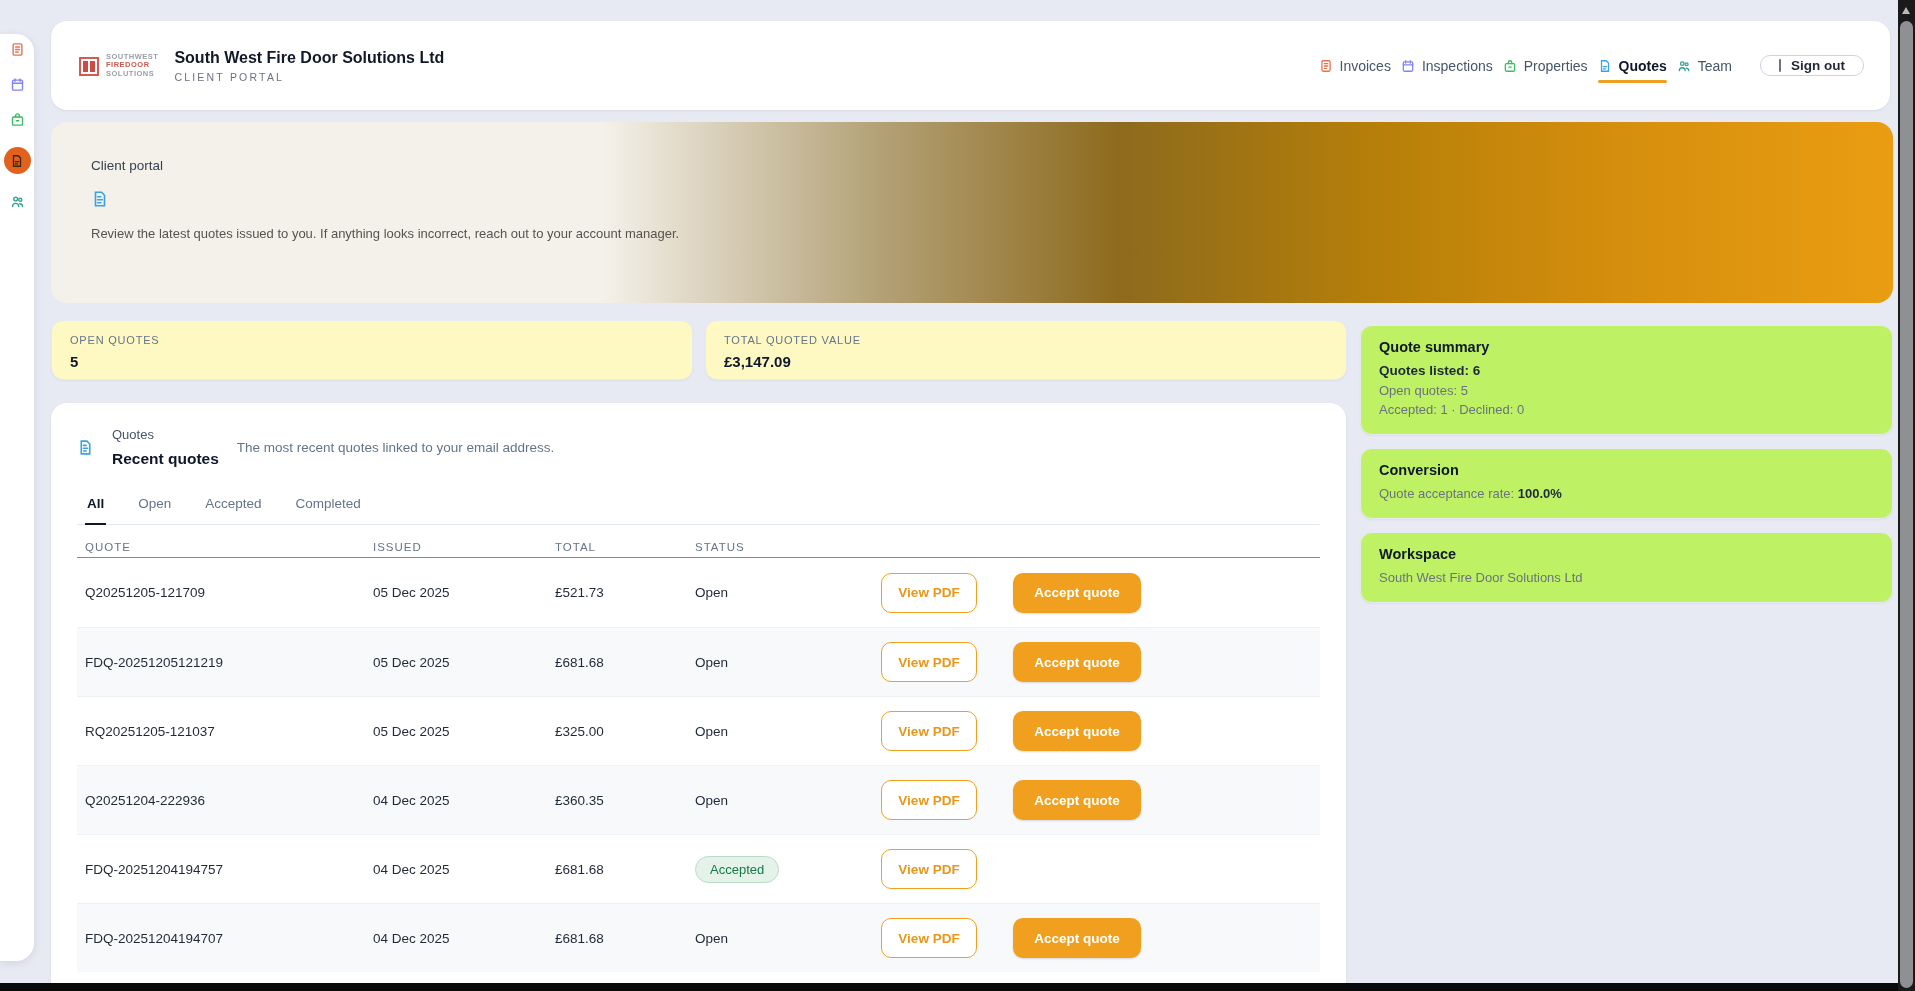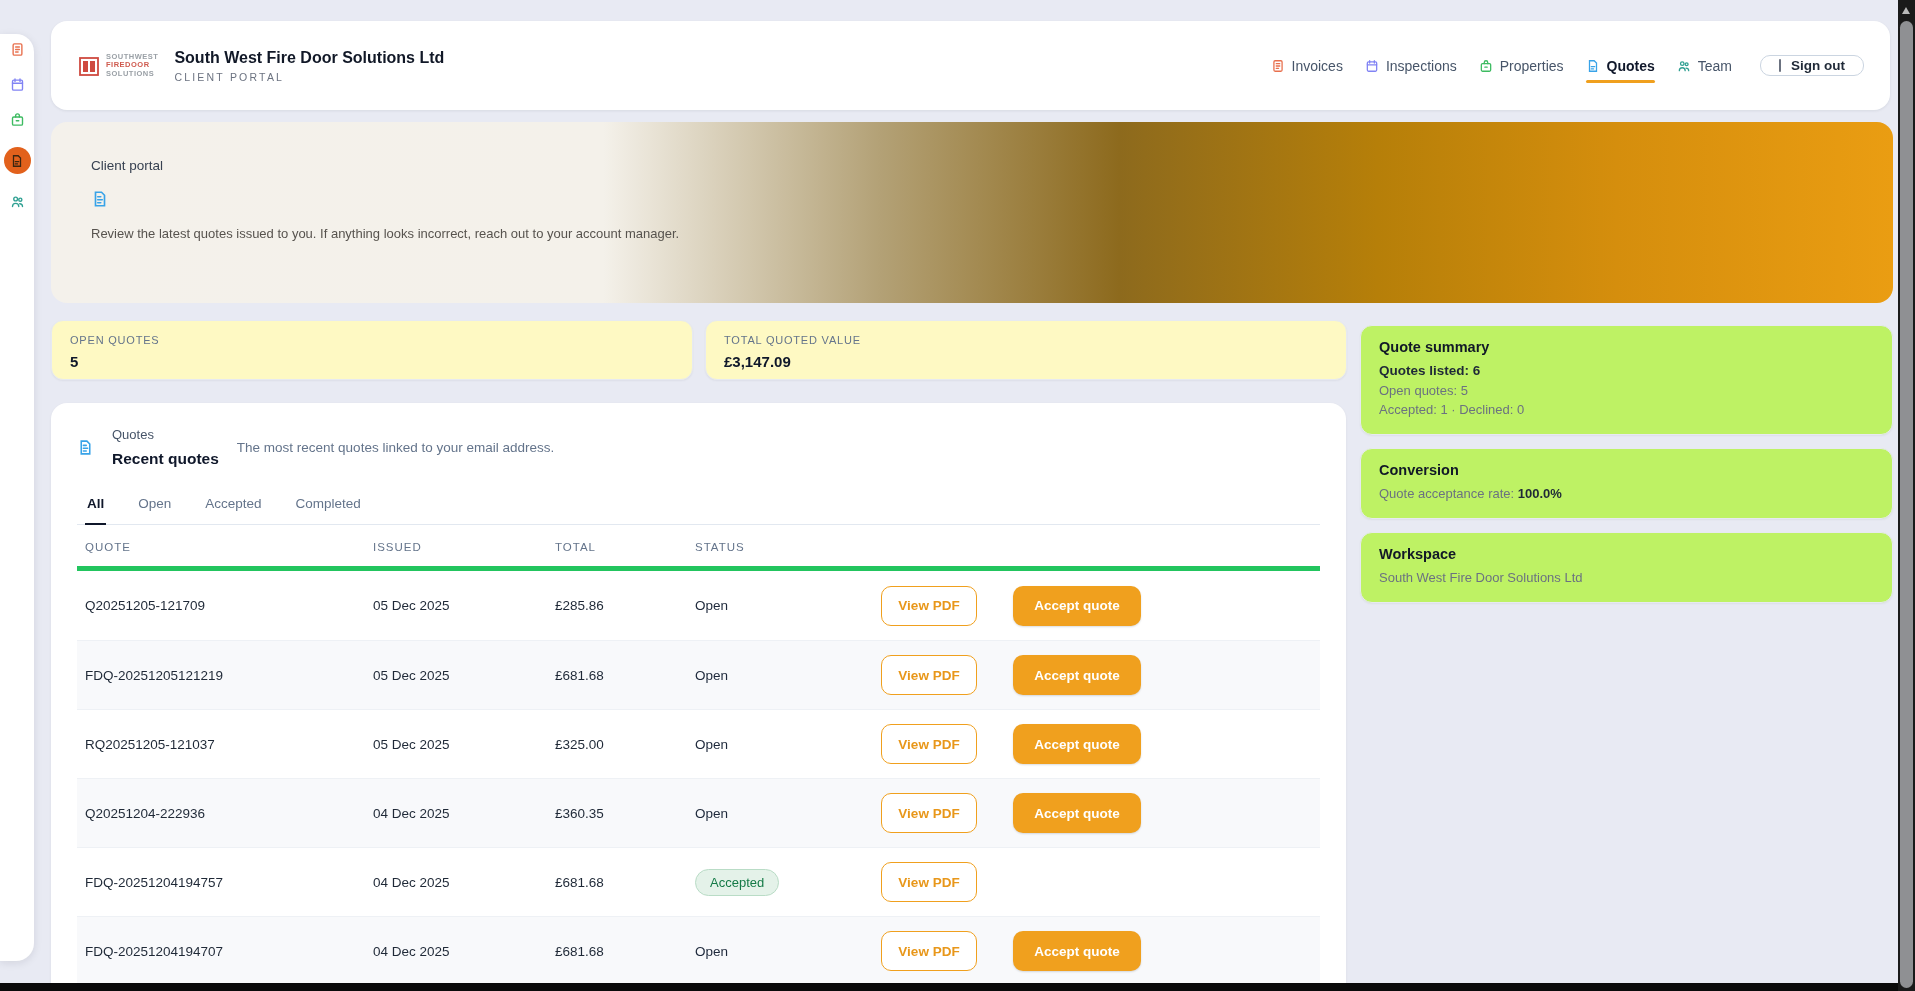--- a/index.html
+++ b/index.html
@@ -34,21 +34,21 @@
     box-shadow:0 1px 3px rgba(16,24,40,.08);
     display:flex; align-items:center; padding:0 26px;
   }
   .logo-wrap { display:flex; align-items:center; gap:5px; margin-right:16px; }
   .logo-door { width:24px; height:24px; }
   .logo-text { font-size:7.5px; letter-spacing:.5px; line-height:8.5px; font-weight:700; color:#9aa0a6; }
   .logo-text .red { color:#cf5a4e; }
   .company-block { display:flex; flex-direction:column; gap:4px; }
   .company-name { font-size:16px; font-weight:700; color:#111827; }
   .portal-label { font-size:10.5px; letter-spacing:2.2px; color:#6b7280; }
-  .top-nav { margin-left:auto; display:flex; align-items:flex-start; gap:22px; }
+  .top-nav { margin-left:auto; display:flex; align-items:flex-start; gap:10px; }
   .nav-item { display:flex; align-items:center; gap:7px; font-size:14px; color:#475569; cursor:pointer; }
   .nav-item svg { width:14px; height:14px; }
   .nav-item.active { font-weight:700; color:#0f172a; position:relative; }
   .nav-item.active::after {
     content:""; position:absolute; left:0; right:0; bottom:-9px; height:2.5px;
     background:#f0a01e; border-radius:2px;
   }
   .signout-btn {
     margin-left:28px; display:flex; align-items:center; gap:10px;
     border:1px solid #cbd5e1; border-radius:10px; background:#fff;
@@ -105,21 +105,21 @@
   .qp-eyebrow { font-size:13px; color:#475569; margin-bottom:8px; }
   .qp-title { font-size:15.5px; font-weight:700; color:#0f172a; }
   .qp-desc { font-size:13.5px; color:#64748b; }
 
   .tabs { display:flex; gap:30px; border-bottom:1px solid #e2e8f0; padding:0 8px; }
   .tab { font-size:13.5px; color:#64748b; padding:8px 2px 12px; cursor:pointer; }
   .tab.active { color:#0f172a; font-weight:700; border-bottom:2.5px solid #0f172a; margin-bottom:-1px; }
 
   .tbl-head {
     display:grid; grid-template-columns:288px 182px 140px 186px 1fr;
-    padding:16px 8px 13px; border-bottom:5px solid #22c55e;
+    padding:16px 8px 4px; border-bottom:1px solid #22c55e;
   }
   .th { font-size:11.5px; letter-spacing:1px; color:#64748b; text-transform:uppercase; }
   .tbl-row {
     display:grid; grid-template-columns:288px 182px 140px 186px 1fr;
     align-items:center; height:69px; padding:0 8px;
     border-top:1px solid #eef1f5; font-size:13.5px; color:#1f2937;
   }
   .tbl-row:first-of-type { border-top:none; }
   .tbl-row.alt { background:#f8f9fb; }
   .cell-status { font-weight:500; color:#1e293b; }
@@ -347,21 +347,21 @@
     <div class="th">ISSUED</div>
     <div class="th">TOTAL</div>
     <div class="th">STATUS</div>
     <div class="th"></div>
   </div>
 
   <div id="rows">
   <div class="tbl-row">
     <div>Q20251205-121709</div>
     <div>05 Dec 2025</div>
-    <div>£285.86</div>
+    <div>£521.73</div>
     <div class="cell-status">Open</div>
     <div class="cell-actions">
       <button class="btn-view">View PDF</button>
       <button class="btn-accept">Accept quote</button>
     </div>
   </div>
 
   <div class="tbl-row alt">
     <div>FDQ-20251205121219</div>
     <div>05 Dec 2025</div>

